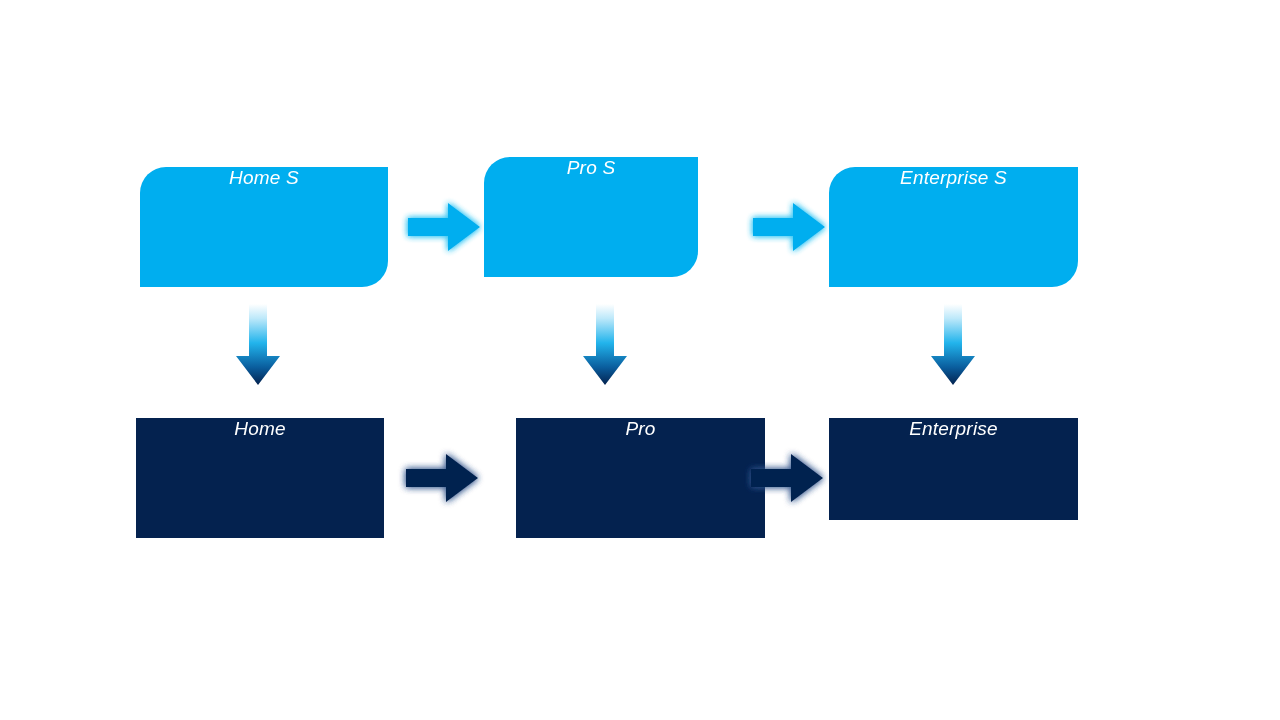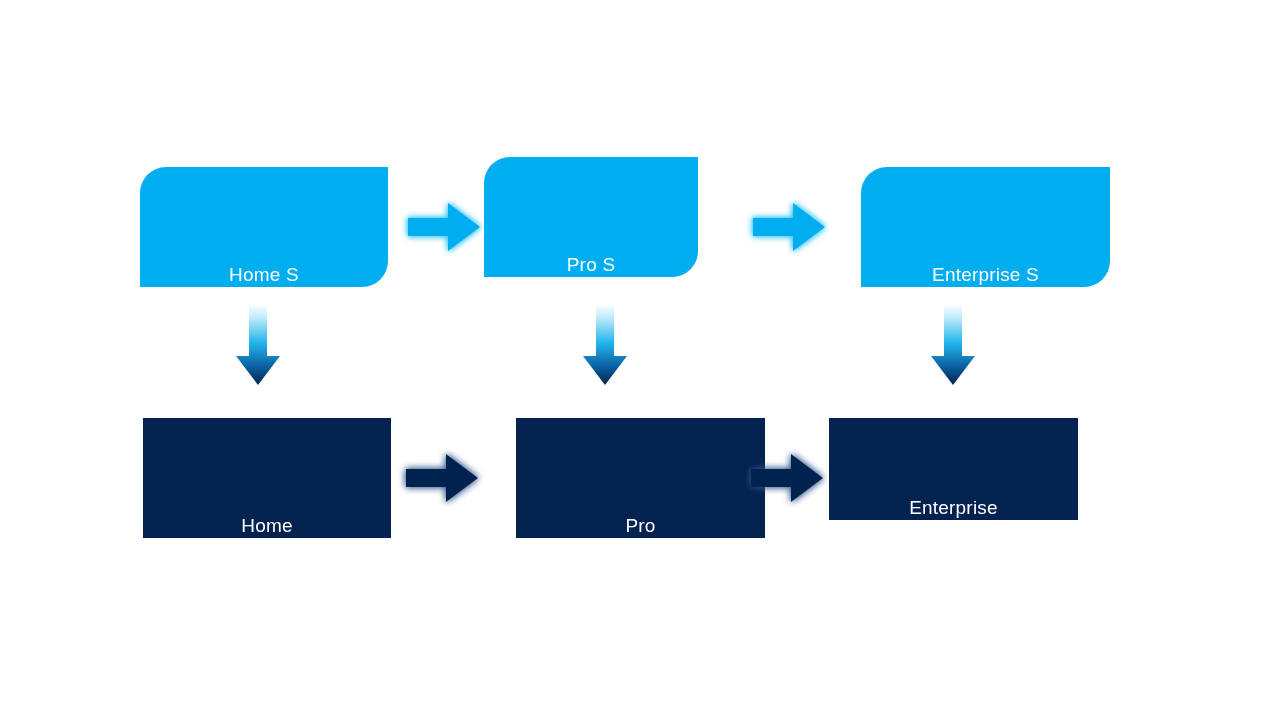--- a/index.html
+++ b/index.html
@@ -18,30 +18,31 @@
     position: relative;
     width: 1280px;
     height: 720px;
     background: #ffffff;
   }
 
   
   .node {
     position: absolute;
     display: flex;
-    align-items: flex-end;
+    align-items: flex-start;
     justify-content: center;
     box-sizing: border-box;
     color: #ffffff;
     font-size: 19px;
     font-weight: 400;
     letter-spacing: 0.2px;
     line-height: 1.2;
     text-align: center;
     user-select: none;
+    font-style: italic;
   }
 
   
   .node-service {
     background: #00AEEF;
     border-radius: 26px 0 26px 0;
   }
 
   
   .node-product {
@@ -76,21 +77,21 @@
 <div id="canvas">
 
   <div class="node node-service" style="left:140px; top:167px; width:248px; height:120px;">
     <span class="node-label">Home S</span>
   </div>
 
   <div class="node node-service" style="left:484px; top:157px; width:214px; height:120px;">
     <span class="node-label">Pro S</span>
   </div>
 
-  <div class="node node-service" style="left:829px; top:167px; width:249px; height:120px;margin-left:32px;">
+  <div class="node node-service" style="left:829px; top:167px; width:249px; height:120px;">
     <span class="node-label">Enterprise S</span>
   </div>
 
   <div class="arrow-h" style="left:406px; top:201px;">
     <svg viewBox="0 0 76 52" xmlns="http://www.w3.org/2000/svg">
       <defs>
         <filter id="glowCyan1" x="-60%" y="-60%" width="220%" height="220%">
           <feGaussianBlur stdDeviation="3.4" result="b"></feGaussianBlur>
           <feFlood flood-color="#35C6F4" flood-opacity="0.95" result="c"></feFlood>
           <feComposite in="c" in2="b" operator="in" result="g"></feComposite>
@@ -161,21 +162,21 @@
           <stop offset="18%" stop-color="#BCE8FA"></stop>
           <stop offset="48%" stop-color="#22B4EC"></stop>
           <stop offset="78%" stop-color="#0A5E9E"></stop>
           <stop offset="100%" stop-color="#04224F"></stop>
         </linearGradient>
       </defs>
       <path d="M14,0 L32,0 L32,52 L45,52 L23,81 L1,52 L14,52 Z" fill="url(#vgrad3)"></path>
     </svg>
   </div>
 
-  <div class="node node-product" style="left:143px; top:418px; width:248px; height:120px;">
+  <div class="node node-product" style="left:136px; top:418px; width:248px; height:120px;">
     <span class="node-label">Home</span>
   </div>
 
   <div class="node node-product" style="left:484px; top:418px; width:249px; height:120px;margin-left:32px;">
     <span class="node-label">Pro</span>
   </div>
 
   <div class="node node-product" style="left:829px; top:418px; width:249px; height:102px;">
     <span class="node-label">Enterprise</span>
   </div>

